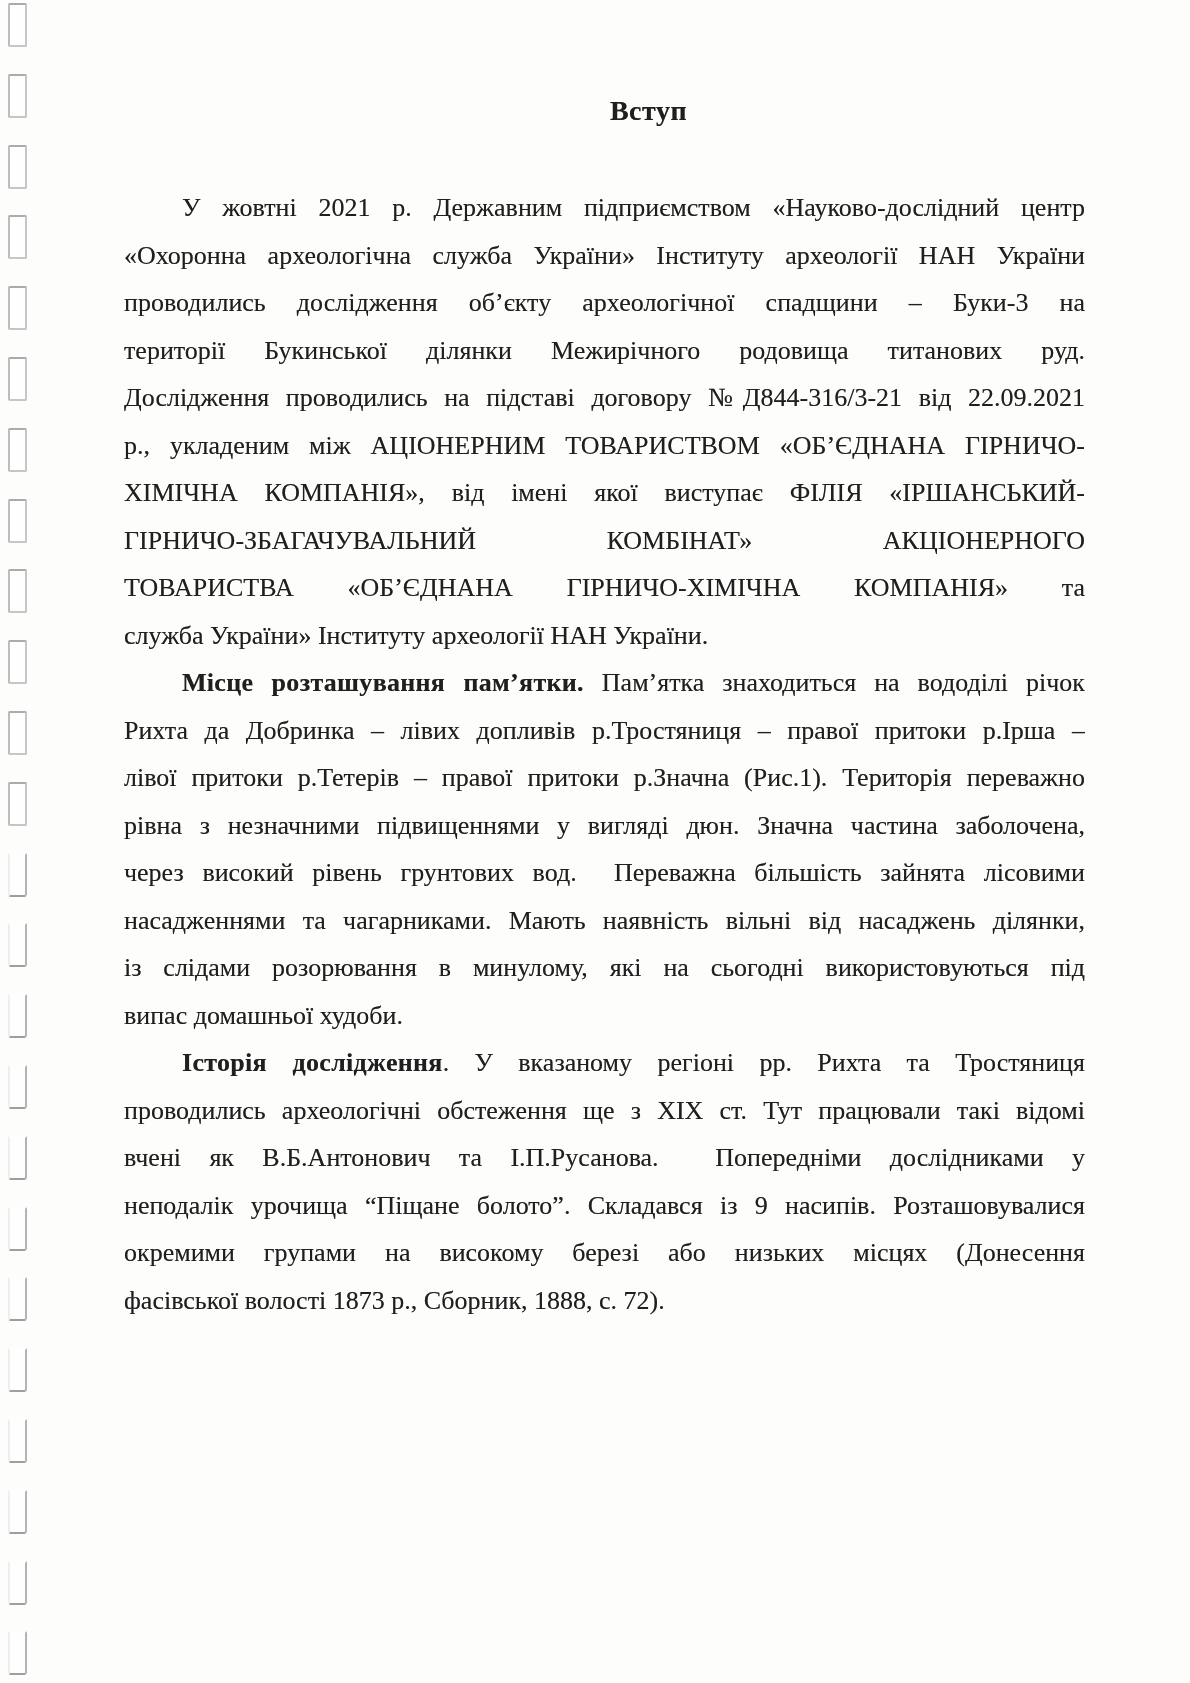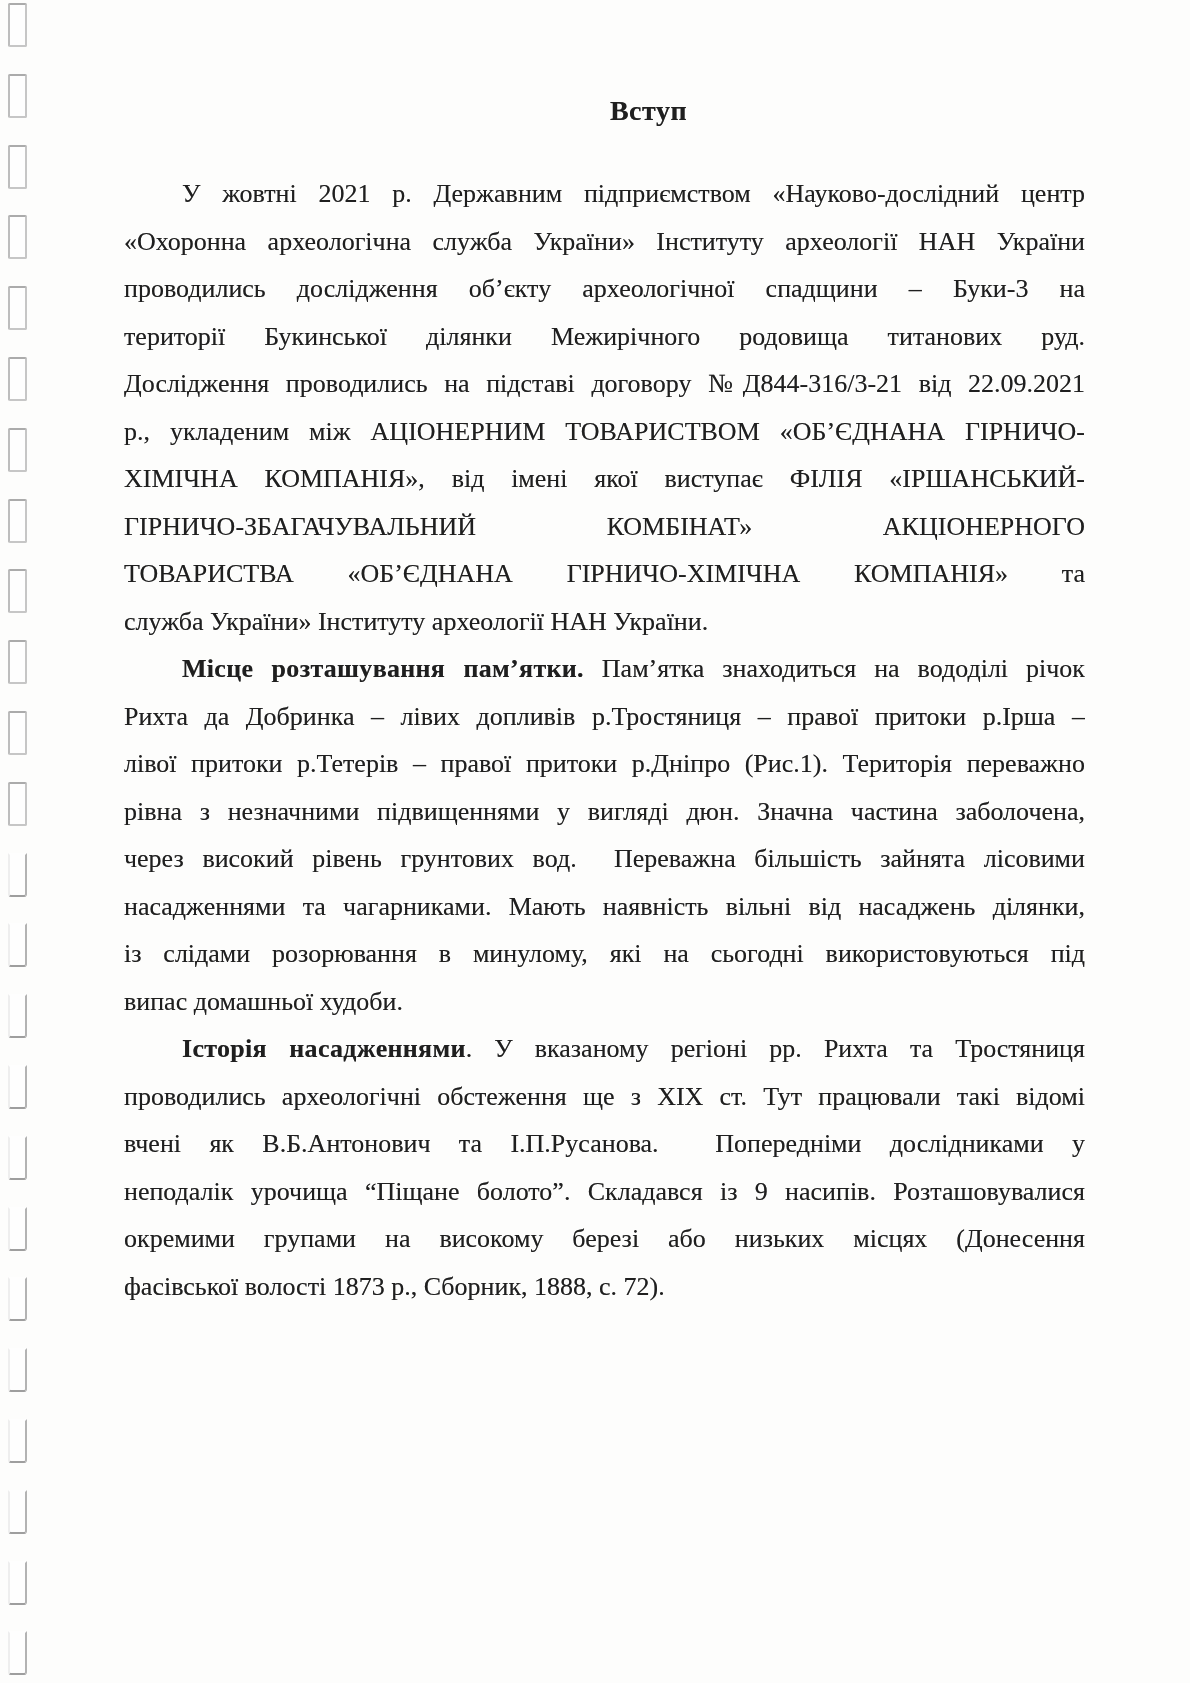--- a/index.html
+++ b/index.html
@@ -44,21 +44,21 @@
     text-align: center;
     font-weight: bold;
     font-size: 28px;
     line-height: 32px;
     letter-spacing: 0.5px;
     text-shadow: 0 0 0.6px rgba(30,30,30,0.55);
   }
   .body {
     position: absolute;
     left: 124px;
-    top: 170px;
+    top: 184px;
     width: 961px;
   }
   .line {
     font-size: 26px;
     line-height: 47.5px;
     height: 47.5px;
     overflow: hidden;
     text-align: justify;
     text-align-last: justify;
     text-shadow: 0 0 0.5px rgba(30,30,30,0.5);
@@ -105,26 +105,26 @@
       <div class="line">проводились дослідження об’єкту археологічної спадщини – Буки-3 на</div>
       <div class="line">території Букинської ділянки Межирічного родовища титанових руд.</div>
       <div class="line">Дослідження проводились на підставі договору №Д844-316/3-21 від 22.09.2021</div>
       <div class="line">р., укладеним між АЦІОНЕРНИМ ТОВАРИСТВОМ «ОБ’ЄДНАНА ГІРНИЧО-</div>
       <div class="line">ХІМІЧНА КОМПАНІЯ», від імені якої виступає ФІЛІЯ «ІРШАНСЬКИЙ-</div>
       <div class="line">ГІРНИЧО-ЗБАГАЧУВАЛЬНИЙ КОМБІНАТ» АКЦІОНЕРНОГО</div>
       <div class="line">ТОВАРИСТВА «ОБ’ЄДНАНА ГІРНИЧО-ХІМІЧНА КОМПАНІЯ» та</div>
       <div class="line p-last">служба України» Інституту археології НАН України.</div>
       <div class="line p-first"><b>Місце розташування пам’ятки.</b> Пам’ятка знаходиться на вододілі річок</div>
       <div class="line">Рихта да Добринка – лівих допливів р.Тростяниця – правої притоки р.Ірша –</div>
-      <div class="line">лівої притоки р.Тетерів – правої притоки р.Дніпро (Рис.1). Територія переважно</div>
+      <div class="line">лівої притоки р.Тетерів – правої притоки р.Значна (Рис.1). Територія переважно</div>
       <div class="line">рівна з незначними підвищеннями у вигляді дюн. Значна частина заболочена,</div>
       <div class="line">через високий рівень грунтових вод.&nbsp; Переважна більшість зайнята лісовими</div>
       <div class="line">насадженнями та чагарниками. Мають наявність вільні від насаджень ділянки,</div>
       <div class="line">із слідами розорювання в минулому, які на сьогодні використовуються під</div>
       <div class="line p-last">випас домашньої худоби.</div>
-      <div class="line p-first"><b>Історія насадженнями</b>. У вказаному регіоні рр. Рихта та Тростяниця</div>
+      <div class="line p-first"><b>Історія дослідження</b>. У вказаному регіоні рр. Рихта та Тростяниця</div>
       <div class="line">проводились археологічні обстеження ще з XIX ст. Тут працювали такі відомі</div>
       <div class="line">вчені як В.Б.Антонович та І.П.Русанова.&nbsp; Попередніми дослідниками у</div>
       <div class="line">неподалік урочища “Піщане болото”. Складався із 9 насипів. Розташовувалися</div>
       <div class="line">окремими групами на високому березі або низьких місцях (Донесення</div>
       <div class="line p-last">фасівської волості 1873 р., Сборник, 1888, с. 72).</div>
     </div>
 </div>
 
 </body></html>

